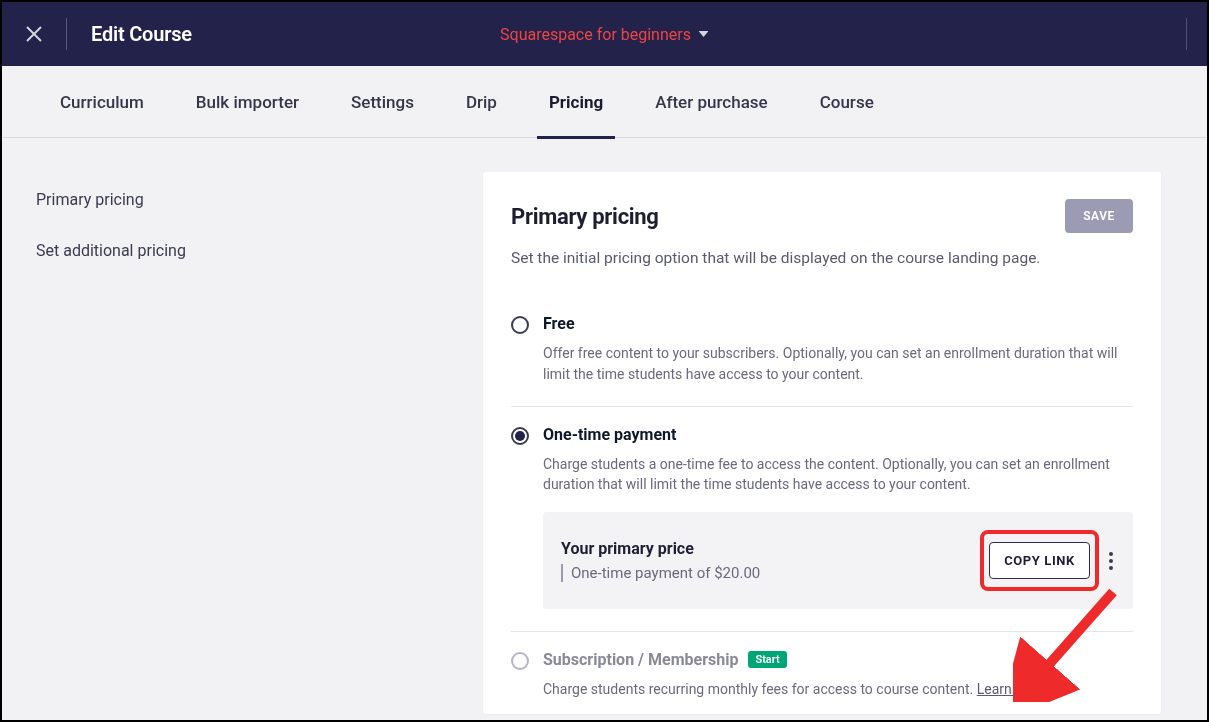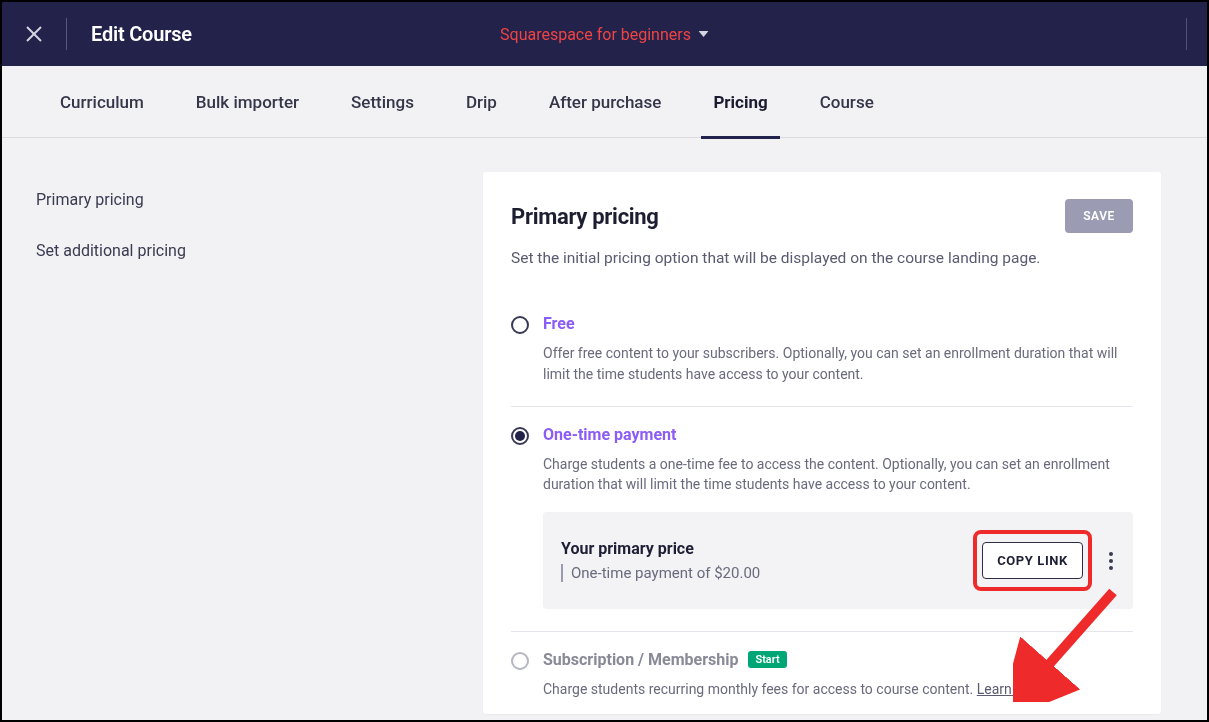--- a/index.html
+++ b/index.html
@@ -196,21 +196,21 @@
     }
     .radio.disabled {
       border-color: #b5b5c4;
     }
     .opt-body {
       flex: 1;
     }
     .opt-title {
       font-size: 16px;
       font-weight: 700;
-      color: #8b5cf6;
+      color: #0f172a;
       margin-bottom: 10px;
       display: flex;
       align-items: center;
       gap: 10px;
     }
     .opt-title.disabled {
       color: #898998;
     }
     .opt-desc {
       font-size: 14px;
@@ -253,21 +253,21 @@
     }
     .pc-sub {
       font-size: 15px;
       color: #6a6a7d;
       padding-left: 8px;
       border-left: 2px solid #9b9bb0;
     }
     .pc-right {
       display: flex;
       align-items: center;
-      gap: 17px;
+      gap: 10px;
     }
     .copylink-wrap {
       border: 4px solid #ee2a2a;
       border-radius: 8px;
       padding: 8px 5px;
     }
     .copylink {
       background: #fff;
       border: 1.5px solid #2d2d45;
       color: #1e1e35;
@@ -323,22 +323,22 @@
       </svg>
     </div>
     <div class="right-div"></div>
   </div>
 
   <div class="tabs">
     <div class="tab">Curriculum</div>
     <div class="tab">Bulk importer</div>
     <div class="tab">Settings</div>
     <div class="tab">Drip</div>
+    <div class="tab active">Pricing</div>
     <div class="tab">After purchase</div>
-    <div class="tab active">Pricing</div>
     <div class="tab">Course</div>
   </div>
 
   <div class="body">
     <div class="leftcol">
       <div class="navitem">Primary pricing</div>
       <div class="navitem">Set additional pricing</div>
     </div>
 
     <div class="panel">

